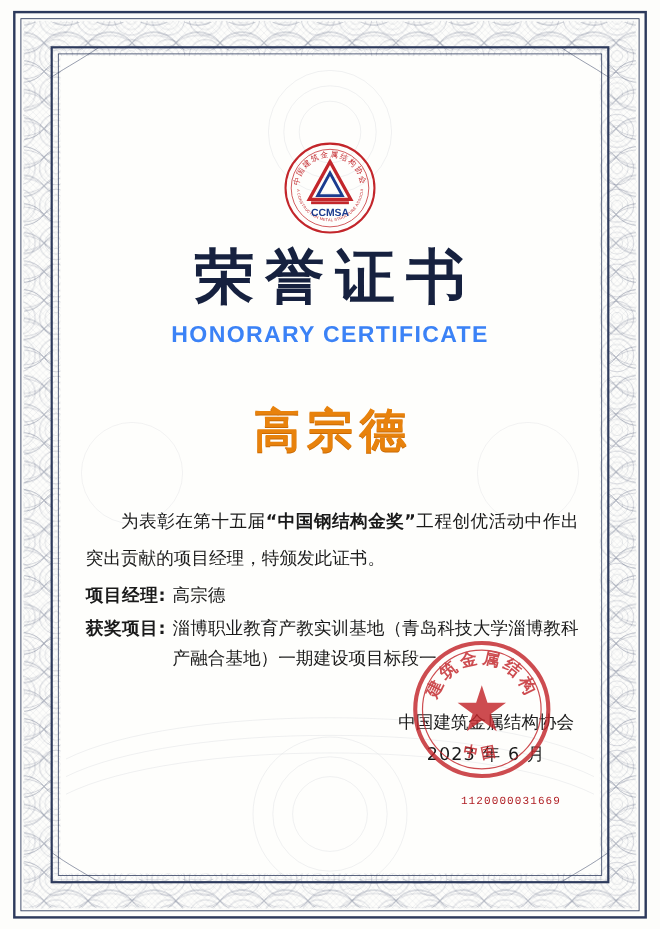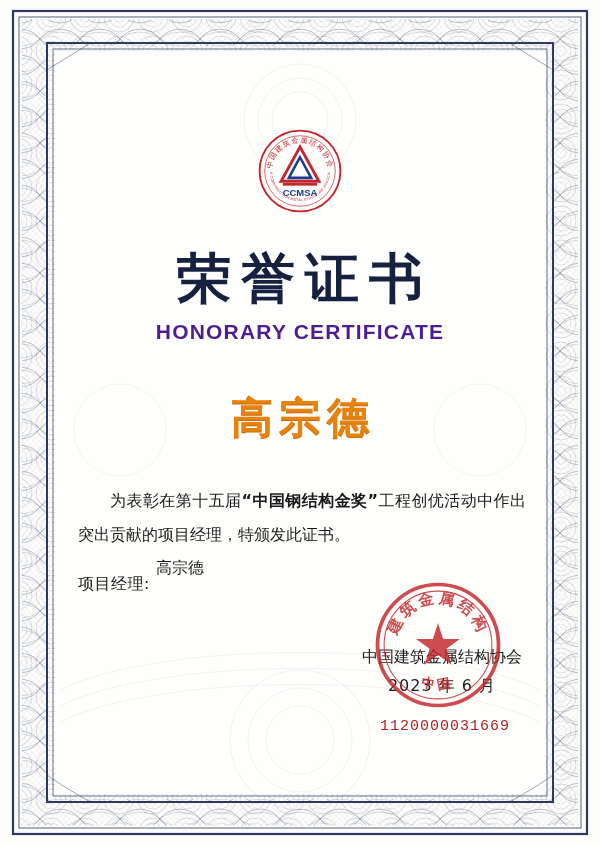--- a/index.html
+++ b/index.html
@@ -38,38 +38,38 @@
   }
 
   .emblem {
     margin: 72px auto 0;
     width: 86px;
     height: 86px;
     position: relative;
   }
 
   .title-cn {
-    margin-top: 35px;
+    margin-top: 8px;
     text-align: center;
     font-family: "DejaVu Sans", sans-serif;
     font-weight: 700;
     font-size: 54px;
     letter-spacing: 10px;
     color: #16213f;
     text-indent: 10px;
     line-height: 1.1;
   }
   .title-en {
     margin-top: 12px;
     text-align: center;
     font-family: "Liberation Sans", sans-serif;
     font-weight: 700;
     font-size: 21px;
     letter-spacing: 1.2px;
-    color: #4c1d95;
+    color: #3b82f6;
   }
 
   .recipient {
     margin-top: 46px;
     text-align: center;
     font-family: "DejaVu Sans", sans-serif;
     font-weight: 700;
     font-size: 42px;
     letter-spacing: 6px;
     text-indent: 6px;
@@ -96,25 +96,24 @@
   .field-row {
     display: flex;
     align-items: flex-start;
     margin-top: 2px;
     font-family: "DejaVu Sans", sans-serif;
     font-size: 16px;
     line-height: 1.75;
     color: #1a1a1a;
   }
   .field-label {
-    font-weight: 400;
+    font-weight: 700;
     white-space: nowrap;
     flex: 0 0 auto;
     letter-spacing: 0.5px;
-    margin-top: 16px;
   }
   .field-value {
     margin-left: 6px;
     flex: 1 1 auto;
   }
 
   .signature {
     position: absolute;
     right: 18px;
     bottom: 88px;
@@ -138,21 +137,21 @@
     height: 132px;
     z-index: 4;
     pointer-events: none;
   }
 
   .serial {
     position: absolute;
     right: 30px;
     bottom: 54px;
     font-family: "Liberation Mono", monospace;
-    font-size: 15px;
+    font-size: 10px;
     letter-spacing: 1px;
     color: #b01f24;
     z-index: 5;
     text-align: right;
   }
 </style>
 </head>
 <body>
 
 <div id="certificate">
@@ -246,20 +245,22 @@
 
     <div class="body-block">
       <div class="body-para"><span>为表彰在第十五届</span><span class="quoted">“中国钢结构金奖”</span><span>工程创优活动中作出突出贡献的项目经理，特颁发此证书。</span></div>
 
       <div class="field-row">
         <span class="field-label">项目经理:</span>
         <span class="field-value">高宗德</span>
       </div>
 
       <div class="field-row">
+        <span class="field-label">获奖项目:</span>
+        <span class="field-value">淄博职业教育产教实训基地（青岛科技大学淄博教科产融合基地）一期建设项目标段一</span>
       </div>
     </div>
 
     <div class="signature">
       <div>中国建筑金属结构协会</div>
       <div class="sig-date">2023 年 6 月</div>
     </div>
 
     <div class="seal">
       <svg viewBox="0 0 120 120" width="132" height="132" opacity="0.82">

